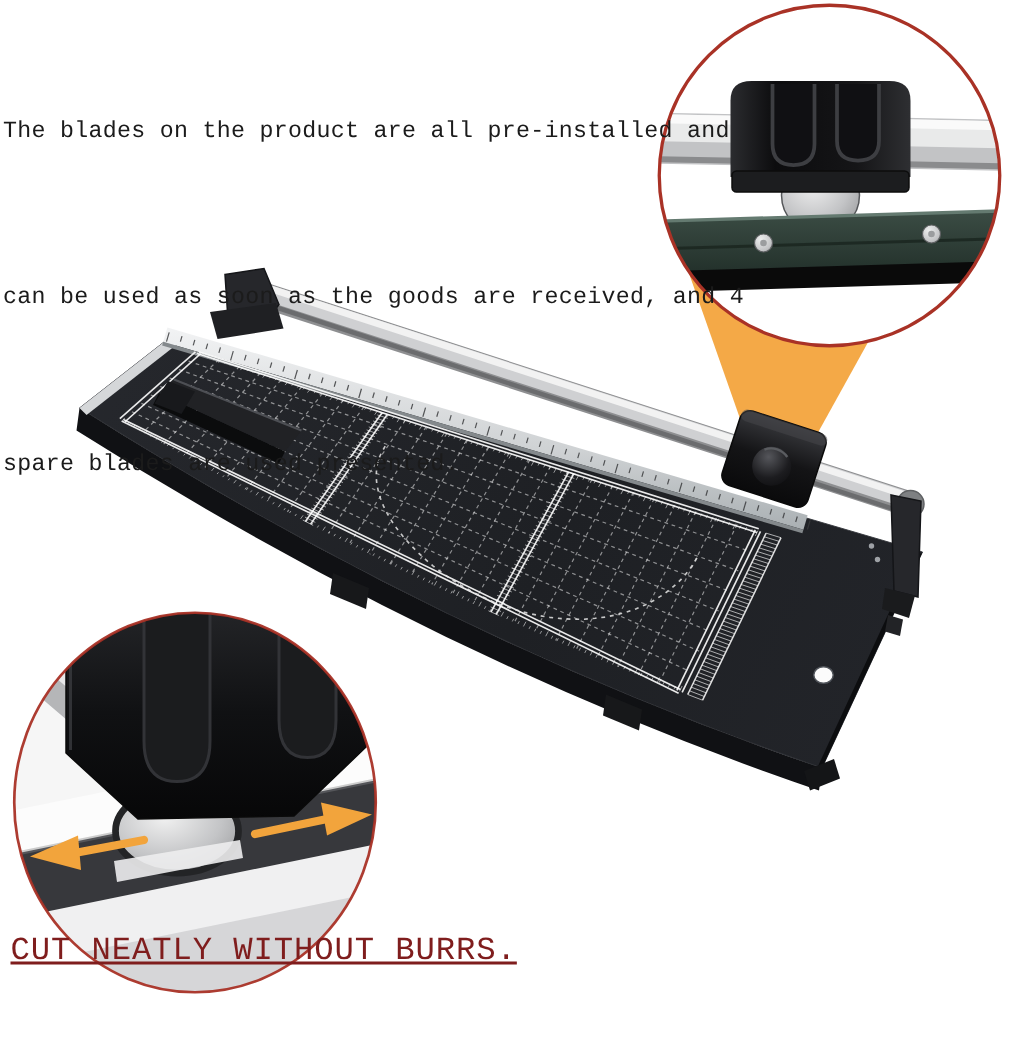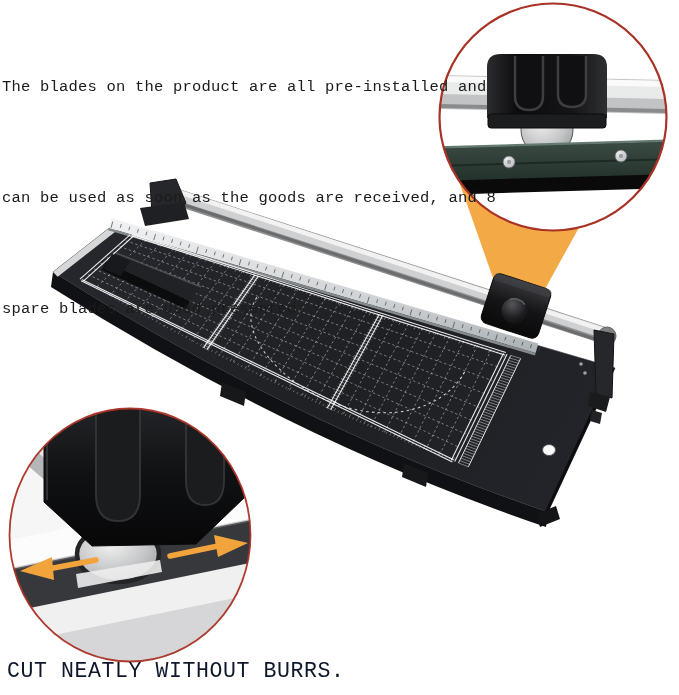--- a/index.html
+++ b/index.html
@@ -2,22 +2,22 @@
 <html><head>
 <meta charset="utf-8">
 <style>
   html,body{margin:0;padding:0;background:#ffffff;}
   .stage{position:relative;width:679px;height:695px;background:#fff;overflow:hidden;
          font-family:"Liberation Mono","DejaVu Sans Mono",monospace;border-radius:22px;}
   .scene{position:absolute;left:0;top:0;z-index:1;}
   .toptext{position:absolute;left:2px;top:-5px;z-index:5;color:#1b1b1b;
            font-size:15.5px;line-height:37px;white-space:pre;letter-spacing:0.2px;}
   .toptext div{height:37px;}
-  .bottomtext{position:absolute;left:7px;top:659px;z-index:5;color:#0f172a;
-              font-size:21.5px;letter-spacing:0.6px;white-space:pre;}
+  .bottomtext{position:absolute;left:7px;top:622px;z-index:5;color:#7f1d1d;
+              font-size:21.5px;letter-spacing:0.6px;white-space:pre;text-decoration:underline;}
 </style>
 </head>
 <body>
 
 <div class="stage">
 
   <svg class="scene" width="679" height="695" viewBox="0 0 679 695">
     <defs>
       <linearGradient id="gboard" x1="50" y1="222" x2="615" y2="512" gradientUnits="userSpaceOnUse">
         <stop offset="0" stop-color="#26282d"></stop>
@@ -612,17 +612,17 @@
         <polygon points="52,557 20,571 54,580" fill="#f2a43c"></polygon>
         <line x1="170" y1="556" x2="218" y2="546" stroke="#f2a43c" stroke-width="5.5" stroke-linecap="round"></line>
         <polygon points="214,535 248,543 218,557" fill="#f2a43c"></polygon>
       </g>
       <ellipse cx="130" cy="535" rx="120.5" ry="126.5" fill="none" stroke="#a93226" stroke-width="1.8" opacity="0.95"></ellipse>
     </g>
   </svg>
 
   <div class="toptext">
     <div>The blades on the product are all pre-installed and</div>
-    <div>can be used as soon as the goods are received, and 8</div>
+    <div>can be used as soon as the goods are received, and 4</div>
     <div>spare blades are used presented.</div>
   </div>
   <div class="bottomtext">CUT NEATLY WITHOUT BURRS.</div>
 </div>
 
 </body></html>

